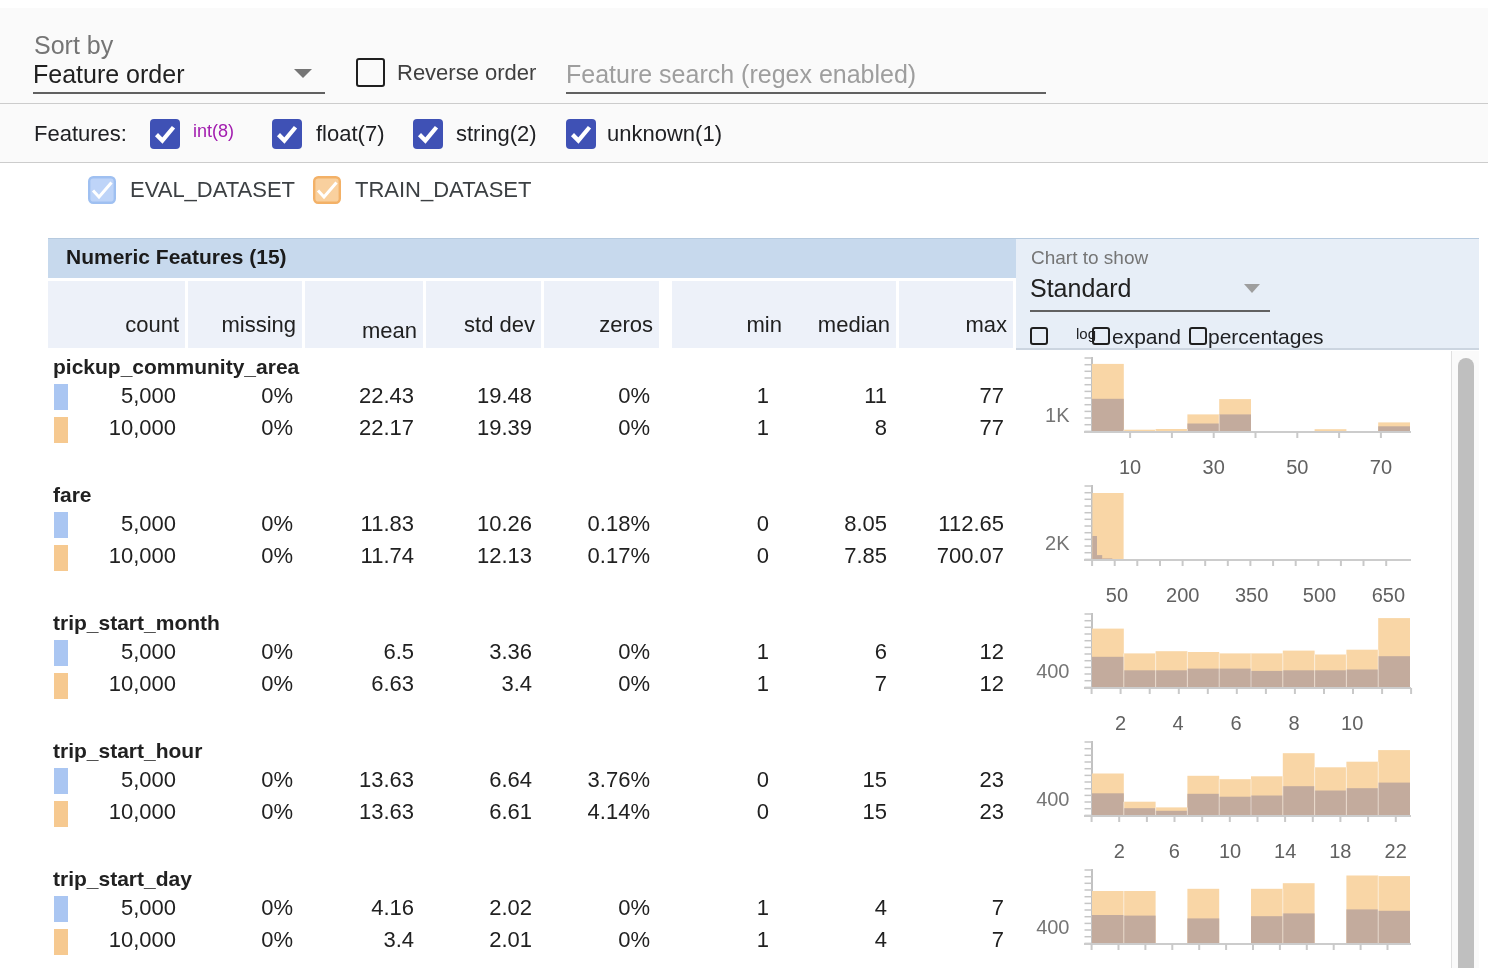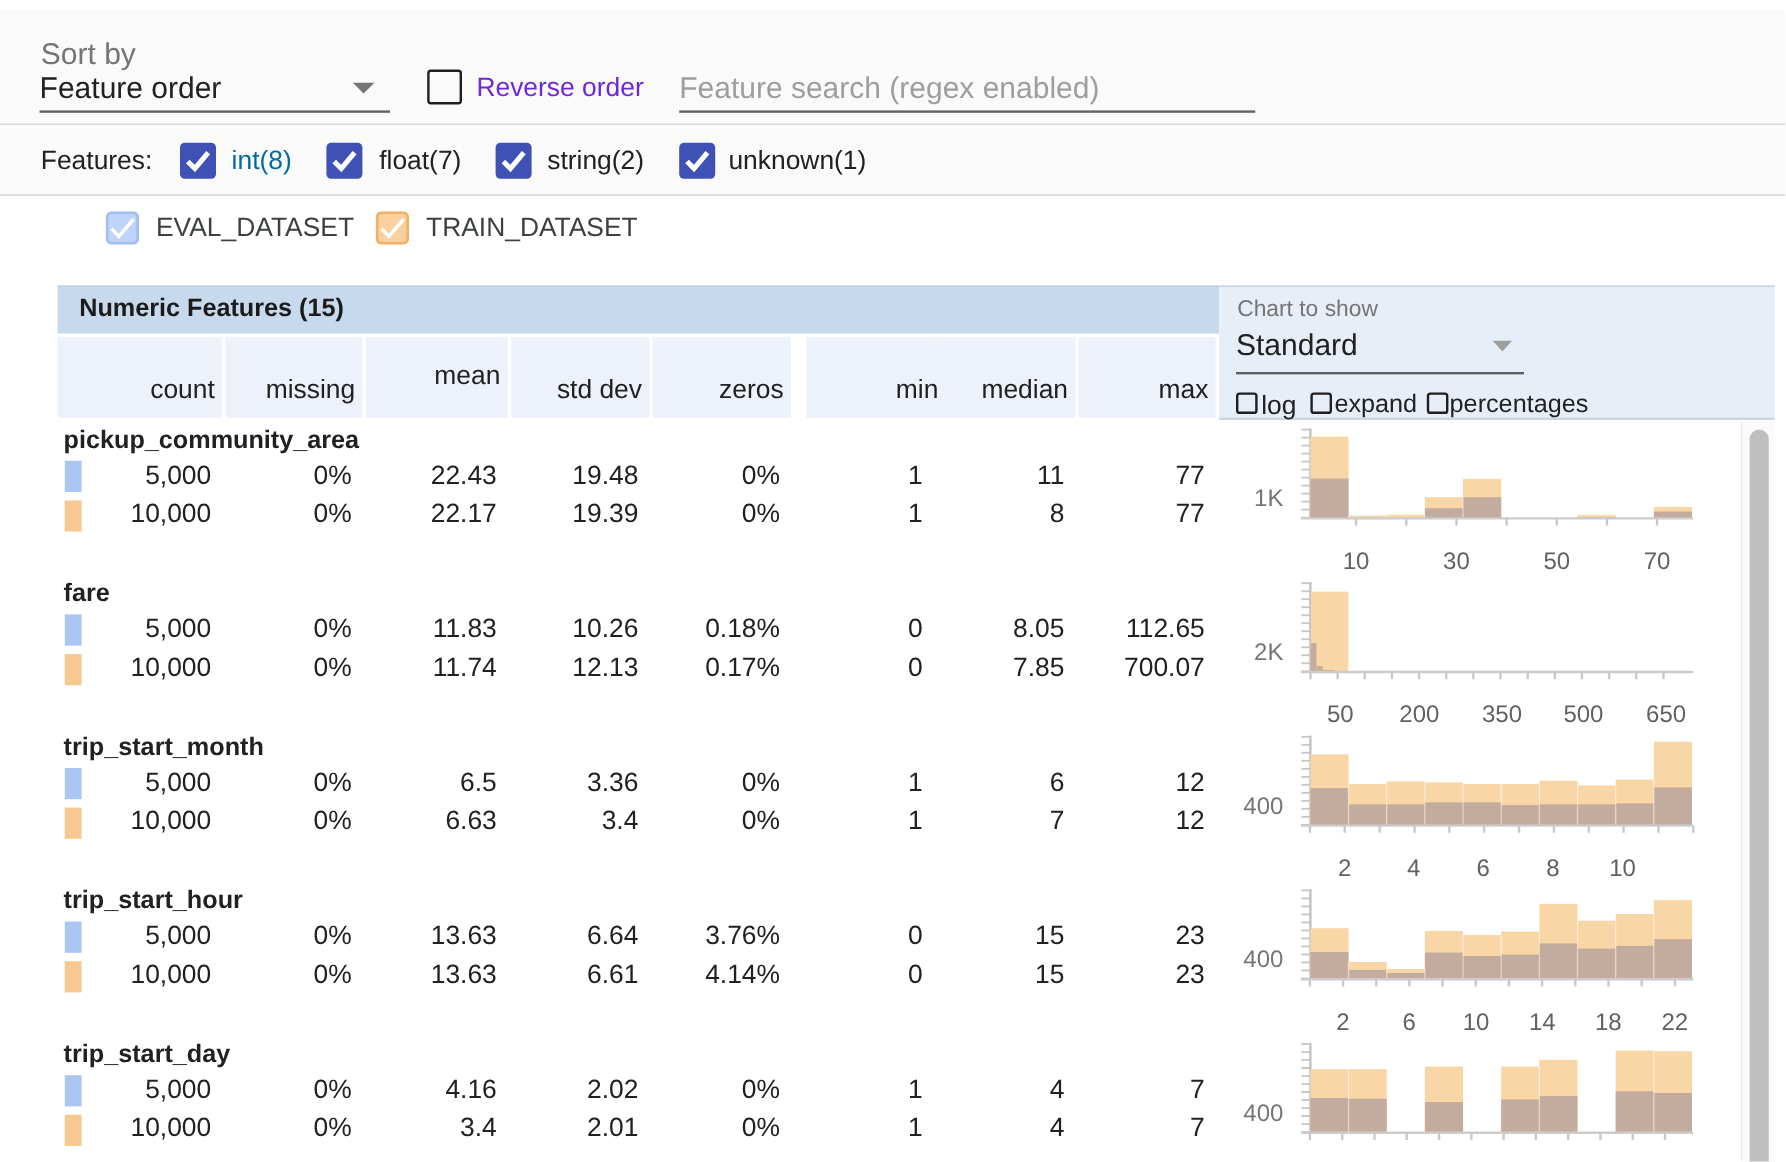--- a/index.html
+++ b/index.html
@@ -19,34 +19,34 @@
 </head>
 <body>
 <div id="root">
 
   <div class="abs" style="left:0;top:8px;width:1488px;height:95px;background:#fafafa;"></div>
   <div class="lbl" style="left:34px;top:31px;font-size:25px;color:#757575;">Sort by</div>
   <div class="lbl" style="left:33px;top:60px;font-size:25px;color:#212121;">Feature order</div>
   <div class="abs" style="left:294px;top:69px;width:0;height:0;border-left:9px solid transparent;border-right:9px solid transparent;border-top:9.5px solid #757575;"></div>
   <div class="abs" style="left:33px;top:92px;width:292px;height:1.6px;background:#616161;"></div>
   <div class="cb" style="left:356px;top:58px;width:29px;height:29px;"></div>
-  <div class="lbl" style="left:397px;top:60px;font-size:22px;color:#6d28d9;">Reverse order</div>
+  <div class="lbl" style="left:397px;top:60px;font-size:22px;color:#404040;">Reverse order</div>
   <div class="lbl" style="left:566px;top:60px;font-size:25px;color:#9e9e9e;">Feature search (regex enabled)</div>
   <div class="abs" style="left:566px;top:91.5px;width:480px;height:2px;background:#616161;"></div>
   <div class="abs" style="left:0;top:103px;width:1488px;height:1.3px;background:#cccccc;"></div>
 
   <div class="abs" style="left:0;top:104px;width:1488px;height:58px;background:#fafafa;"></div>
   <div class="lbl" style="left:34px;top:121px;font-size:22px;color:#202124;font-weight:500;">Features:</div>
 
   <div class="abs" style="left:150px;top:119px;width:30px;height:30px;background:#3f51b5;border-radius:4px;">
       <svg width="30" height="30" viewBox="0 0 24 24" style="position:absolute;left:0;top:0;">
         <path d="M5.2 12.5 L9.9 17.2 L18.8 6.6" fill="none" stroke="#ffffff" stroke-width="3.4"></path>
       </svg>
     </div>
-  <div class="lbl" style="left:193px;top:121px;font-size:22px;color:#0369a1;">int(8)</div>
+  <div class="lbl" style="left:193px;top:121px;font-size:18px;color:#a21caf;">int(8)</div>
   <div class="abs" style="left:272px;top:119px;width:30px;height:30px;background:#3f51b5;border-radius:4px;">
       <svg width="30" height="30" viewBox="0 0 24 24" style="position:absolute;left:0;top:0;">
         <path d="M5.2 12.5 L9.9 17.2 L18.8 6.6" fill="none" stroke="#ffffff" stroke-width="3.4"></path>
       </svg>
     </div>
   <div class="lbl" style="left:316px;top:121px;font-size:22px;color:#202124;">float(7)</div>
   <div class="abs" style="left:413px;top:119px;width:30px;height:30px;background:#3f51b5;border-radius:4px;">
       <svg width="30" height="30" viewBox="0 0 24 24" style="position:absolute;left:0;top:0;">
         <path d="M5.2 12.5 L9.9 17.2 L18.8 6.6" fill="none" stroke="#ffffff" stroke-width="3.4"></path>
       </svg>
@@ -74,21 +74,21 @@
   <div class="abs" style="left:48px;top:238px;width:968px;height:40px;background:#c7d9ed;border-top:1px solid #b6cadf;"></div>
   <div class="lbl" style="left:66px;top:245px;font-size:21px;font-weight:700;color:#1b1b1b;">Numeric Features (15)</div>
   <div class="abs" style="left:0;top:281px;width:1488px;height:67px;">
 <div class="hcell" style="left:48px;width:137px;">
         <span style="position:absolute;right:6px;bottom:10px;">count</span>
       </div>
 <div class="hcell" style="left:188px;width:114px;">
         <span style="position:absolute;right:6px;bottom:10px;text-align:center;">missing</span>
       </div>
 <div class="hcell" style="left:305px;width:118px;">
-        <span style="position:absolute;right:6px;bottom:22px;">mean</span>
+        <span style="position:absolute;right:6px;bottom:4px;">mean</span>
       </div>
 <div class="hcell" style="left:426px;width:115px;">
         <span style="position:absolute;right:6px;bottom:10px;">std dev</span>
       </div>
 <div class="hcell" style="left:544px;width:115px;">
         <span style="position:absolute;right:6px;bottom:10px;">zeros</span>
       </div>
 <div class="hcell" style="left:662px;width:116px;margin-left:10px;">
         <span style="position:absolute;right:6px;bottom:10px;">min</span>
       </div>
@@ -99,21 +99,21 @@
         <span style="position:absolute;right:6px;bottom:10px;">max</span>
       </div>
   </div>
 
   <div class="abs" style="left:1016px;top:238px;width:463px;height:112px;background:#e7eef7;border-top:1px solid #b6cadf;border-bottom:2px solid #ccd5e0;"></div>
   <div class="lbl" style="left:1031px;top:247px;font-size:19px;color:#757575;">Chart to show</div>
   <div class="lbl" style="left:1030px;top:274px;font-size:25px;color:#212121;">Standard</div>
   <div class="abs" style="left:1244px;top:284px;width:0;height:0;border-left:8px solid transparent;border-right:8px solid transparent;border-top:9px solid #9e9e9e;"></div>
   <div class="abs" style="left:1030px;top:310px;width:240px;height:2px;background:#616161;"></div>
   <div class="cb" style="left:1030px;top:327px;width:18px;height:18px;border-width:2.5px;"></div>
-  <div class="lbl" style="left:1051px;top:325px;font-size:22px;color:#202124;">log</div>
+  <div class="lbl" style="left:1076px;top:325px;font-size:15px;color:#202124;">log</div>
   <div class="cb" style="left:1092px;top:327px;width:18px;height:18px;border-width:2.5px;"></div>
   <div class="lbl" style="left:1112px;top:325px;font-size:21px;color:#202124;">expand</div>
   <div class="cb" style="left:1189px;top:327px;width:18px;height:18px;border-width:2.5px;"></div>
   <div class="lbl" style="left:1208px;top:325px;font-size:21px;color:#202124;">percentages</div>
 
 <div class="fname" style="top:354px;">pickup_community_area</div>
 <div class="sw swb" style="top:384px;"></div>
 <div class="sw swo" style="top:417px;"></div>
 <div class="vrow" style="top:382px;">
       <span class="cv" style="right:1312px;">5,000</span>

